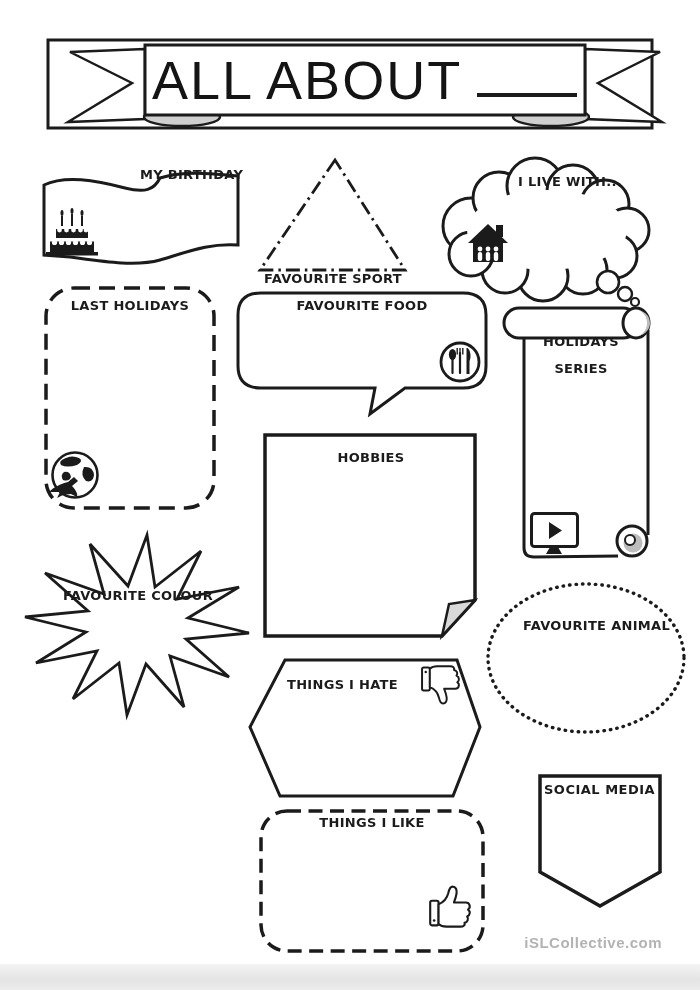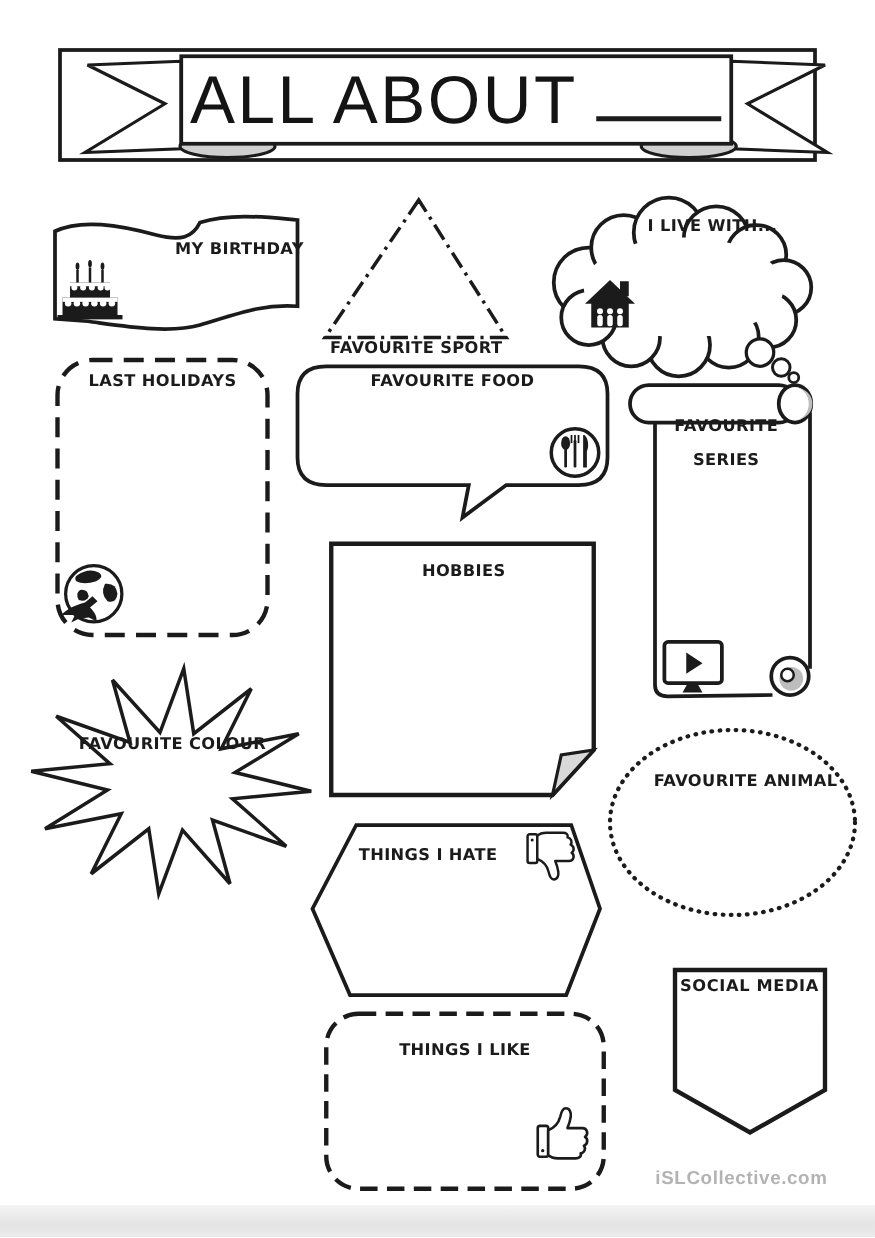--- a/index.html
+++ b/index.html
@@ -61,21 +61,21 @@
           <circle cx="35.5" cy="23" r="2.4" fill="#fff"></circle>
         <circle cx="41" cy="23" r="2.4" fill="#fff"></circle>
         <rect x="16" y="9" width="2" height="10" class="ink"></rect>
           <rect x="26" y="7" width="2" height="12" class="ink"></rect>
         <rect x="36" y="9" width="2" height="10" class="ink"></rect>
         <ellipse cx="17" cy="6" rx="1.5" ry="3" class="ink"></ellipse>
           <ellipse cx="27" cy="4" rx="1.5" ry="3" class="ink"></ellipse>
         <ellipse cx="37" cy="6" rx="1.5" ry="3" class="ink"></ellipse>
       </g>
     </svg>
-    <div class="lbl" style="left:100px;top:27px;text-align:right;">MY BIRTHDAY</div>
+    <div class="lbl" style="left:100px;top:2px;text-align:right;">MY BIRTHDAY</div>
   </div>
 
   <div class="sec" style="left:252px;top:153px;width:162px;height:124px;">
     <svg width="162" height="124" viewBox="0 0 162 124">
       <path d="M83,7 L8,117 L153,117 Z" fill="none" stroke="#1b1b1b" stroke-width="2.8" stroke-dasharray="14 5 2.5 5"></path>
     </svg>
     <div class="lbl ctr" style="top:94px;margin-top:24px;">FAVOURITE SPORT</div>
   </div>
 
   <div class="sec" style="left:423px;top:158px;width:242px;height:152px;">
@@ -152,21 +152,21 @@
       <circle cx="128" cy="240" r="5" class="outl" stroke-width="2"></circle>
       <rect x="2" y="8" width="134" height="30" rx="15" class="outl" stroke-width="3"></rect>
       <ellipse cx="134" cy="23" rx="13" ry="15" class="outl" stroke-width="3"></ellipse>
       <path d="M134,10 A11,13 0 0 1 134,36 A14,13 0 0 0 134,10 Z" fill="#bdbdbd"></path>
       <g transform="translate(28,212)">
         <rect x="1.5" y="1.5" width="46" height="33" rx="3" class="outl" stroke-width="3"></rect>
         <path d="M19,10 L32,18.5 L19,27 Z" class="ink"></path>
         <path d="M20,35 L28,35 L32,42 L16,42 Z" class="ink"></path>
       </g>
     </svg>
-    <div class="lbl ctr" style="top:34px;">FAVOURITE</div>
+    <div class="lbl ctr" style="top:34px;">HOLIDAYS</div>
     <div class="lbl ctr" style="top:61px;">SERIES</div>
   </div>
 
   <div class="sec" style="left:260px;top:430px;width:222px;height:212px;">
     <svg width="222" height="212" viewBox="0 0 222 212">
       <path d="M5,5 H215 V170 L182,206 H5 Z" class="outl" stroke-width="3.5"></path>
       <path d="M215,170 L182,206 L189,174 Z" fill="#d9d9d9" stroke="#1b1b1b" stroke-width="2.5"></path>
     </svg>
     <div class="lbl ctr" style="top:20px;">HOBBIES</div>
   </div>
@@ -202,21 +202,21 @@
 
   <div class="sec" style="left:256px;top:806px;width:232px;height:150px;">
     <svg width="232" height="150" viewBox="0 0 232 150">
       <rect x="5" y="5" width="222" height="140" rx="26" fill="#fff" stroke="#1b1b1b" stroke-width="3.5" stroke-dasharray="14 7.5"></rect>
       <g transform="translate(172,78) scale(0.88)">
         <rect x="2.5" y="19" width="9.5" height="28" rx="2" class="outl" stroke-width="2.4"></rect>
         <path d="M12,23 C17,21 21.5,16.5 23,10.5 C24,6 25,3 28,3 C31.5,3 33,6.5 32.5,10.5 C32,14.5 30.5,18.5 29.5,21 L43,21 C47.5,21 49,26.5 45.5,29 C48.5,31 48,35.5 44.5,37 C46.5,39.5 45,43.5 41.5,44 C42.5,47 40,48.5 37,48.5 L21,48.5 C17.5,48.5 13.5,47 12,45.5 Z" class="outl" stroke-width="2.4" stroke-linejoin="round"></path>
         <circle cx="7" cy="41.5" r="1.5" class="ink"></circle>
       </g>
     </svg>
-    <div class="lbl ctr" style="top:27px;">THINGS I LIKE</div>
+    <div class="lbl ctr" style="top:9px;">THINGS I LIKE</div>
   </div>
 
   <div class="sec" style="left:536px;top:772px;width:130px;height:140px;">
     <svg width="130" height="140" viewBox="0 0 130 140">
       <polygon points="4,4 124,4 124,100 64,134 4,100" class="outl" stroke-width="3.5"></polygon>
     </svg>
     <div class="lbl" style="left:8px;top:10px;letter-spacing:.5px;">SOCIAL MEDIA</div>
   </div>
 
   <div class="watermark">iSLCollective.com</div>

